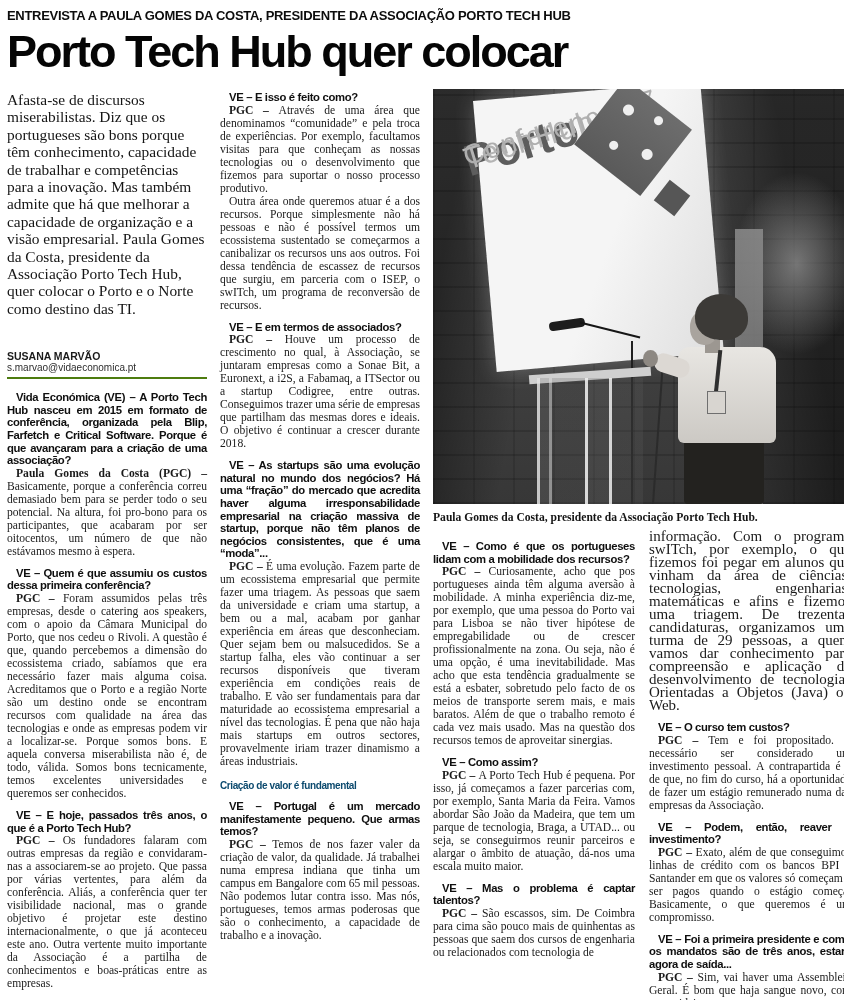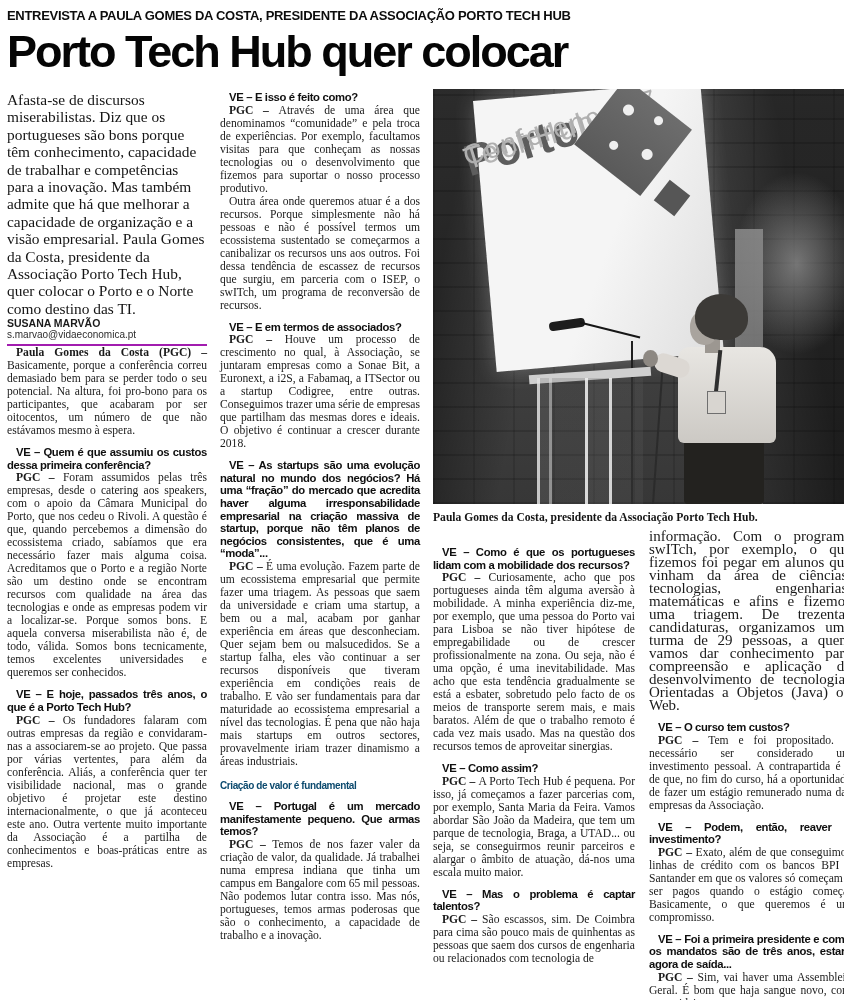--- a/index.html
+++ b/index.html
@@ -17,21 +17,21 @@
     font-size:45px; line-height:51px; letter-spacing:-2px; color:#050505;
     margin:3px 0 12px 0;
   }
   .content { display:flex; gap:13px; }
   .col { width:200px; flex:0 0 200px; }
   .rightarea { width:418px; flex:0 0 418px; }
 
   .standfirst {
     font-size:15.4px; line-height:17.4px; margin:2px 0 0 0; color:#141414;
   }
-  .byline { margin-top:0; border-bottom:2px solid #a21caf; padding-bottom:4px; }
+  .byline { margin-top:33px; border-bottom:2px solid #4d7c0f; padding-bottom:4px; }
   .byline .author {
     font-family:"Liberation Sans", sans-serif; font-weight:bold; font-size:10.5px;
   }
   .byline .email {
     font-family:"Liberation Sans", sans-serif; font-size:10px; color:#2e2e2e;
   }
 
   .q {
     font-family:"Liberation Sans", sans-serif; font-weight:bold;
     font-size:11.3px; line-height:12.6px; letter-spacing:-0.35px;
@@ -140,20 +140,21 @@
   <h1 class="headline"><span>Porto Tech Hub quer colocar</span><br></h1>
 
   <div class="content">
 
     <div class="col">
       <p class="standfirst">Afasta-se de discursos miserabilistas. Diz que os portugueses são bons porque têm conhecimento, capacidade de trabalhar e competências para a inovação. Mas também admite que há que melhorar a capacidade de organização e a visão empresarial. Paula Gomes da Costa, presidente da Associação Porto Tech Hub, quer colocar o Porto e o Norte como destino das TI.</p>
       <div class="byline">
         <div class="author">SUSANA MARVÃO</div>
         <div class="email">s.marvao@vidaeconomica.pt</div>
       </div>
+      <p class="q firstq">Vida Económica (VE) – A Porto Tech Hub nasceu em 2015 em formato de conferência, organizada pela Blip, Farfetch e Critical Software. Porque é que avançaram para a criação de uma associação?</p>
       <p class="a"><b class="lead">Paula Gomes da Costa (PGC) – </b><span>Basicamente, porque a conferência correu demasiado bem para se perder todo o seu potencial. Na altura, foi pro-bono para os participantes, que acabaram por ser oitocentos, um número de que não estávamos mesmo à espera.</span></p>
       <p class="q">VE – Quem é que assumiu os custos dessa primeira conferência?</p>
       <p class="a"><b class="lead">PGC – </b><span>Foram assumidos pelas três empresas, desde o catering aos speakers, com o apoio da Câmara Municipal do Porto, que nos cedeu o Rivoli. A questão é que, quando percebemos a dimensão do ecossistema criado, sabíamos que era necessário fazer mais alguma coisa. Acreditamos que o Porto e a região Norte são um destino onde se encontram recursos com qualidade na área das tecnologias e onde as empresas podem vir a localizar-se. Porque somos bons. E aquela conversa miserabilista não é, de todo, válida. Somos bons tecnicamente, temos excelentes universidades e queremos ser conhecidos.</span></p>
       <p class="q">VE – E hoje, passados três anos, o que é a Porto Tech Hub?</p>
       <p class="a"><b class="lead">PGC – </b><span>Os fundadores falaram com outras empresas da região e convidaram-nas a associarem-se ao projeto. Que passa por várias vertentes, para além da conferência. Aliás, a conferência quer ter visibilidade nacional, mas o grande objetivo é projetar este destino internacionalmente, o que já aconteceu este ano. Outra vertente muito importante da Associação é a partilha de conhecimentos e boas-práticas entre as empresas.</span></p>
     </div>
 
     <div class="col">
       <p class="q" style="margin-top:2px">VE – E isso é feito como?</p>
       <p class="a"><b class="lead">PGC – </b><span>Através de uma área que denominamos “comunidade” e pela troca de experiências. Por exemplo, facultamos visitas para que conheçam as nossas tecnologias ou o desenvolvimento que fizemos para suportar o nosso processo produtivo.</span></p>
@@ -195,21 +196,21 @@
         <div class="hair"></div>
         <div class="lanyard"></div>
         <div class="badge"></div>
       </div>
 
       <div class="caption">Paula Gomes da Costa, presidente da Associação Porto Tech Hub.</div>
 
       <div class="cols34">
 
         <div class="col34">
-          <p class="q" style="margin-top:18px">VE – Como é que os portugueses lidam com a mobilidade dos recursos?</p>
+          <p class="q" style="margin-top:12px">VE – Como é que os portugueses lidam com a mobilidade dos recursos?</p>
           <p class="a"><b class="lead">PGC – </b><span>Curiosamente, acho que pos portugueses ainda têm alguma aversão à mobilidade. A minha experiência diz-me, por exemplo, que uma pessoa do Porto vai para Lisboa se não tiver hipótese de empregabilidade ou de crescer profissionalmente na zona. Ou seja, não é uma opção, é uma inevitabilidade. Mas acho que esta tendência gradualmente se está a esbater, sobretudo pelo facto de os meios de transporte serem mais, e mais baratos. Além de que o trabalho remoto é cada vez mais usado. Mas na questão dos recursos temos de aproveitar sinergias.</span></p>
           <p class="q">VE – Como assim?</p>
           <p class="a"><b class="lead">PGC – </b><span>A Porto Tech Hub é pequena. Por isso, já começamos a fazer parcerias com, por exemplo, Santa Maria da Feira. Vamos abordar São João da Madeira, que tem um parque de tecnologia, Braga, a UTAD... ou seja, se conseguirmos reunir parceiros e alargar o âmbito de atuação, dá-nos uma escala muito maior.</span></p>
           <p class="q">VE – Mas o problema é captar talentos?</p>
           <p class="a"><b class="lead">PGC – </b><span>São escassos, sim. De Coimbra para cima são pouco mais de quinhentas as pessoas que saem dos cursos de engenharia ou relacionados com tecnologia de</span></p>
         </div>
 
         <div class="col34">
           <p class="cont" style="margin-top:2px">informação. Com o programa swITch, por exemplo, o que fizemos foi pegar em alunos que vinham da área de ciências, tecnologias, engenharias, matemáticas e afins e fizemos uma triagem. De trezentas candidaturas, organizamos uma turma de 29 pessoas, a quem vamos dar conhecimento para compreensão e aplicação de desenvolvimento de tecnologias Orientadas a Objetos (Java) ou Web.</p>
           <p class="q">VE – O curso tem custos?</p>

